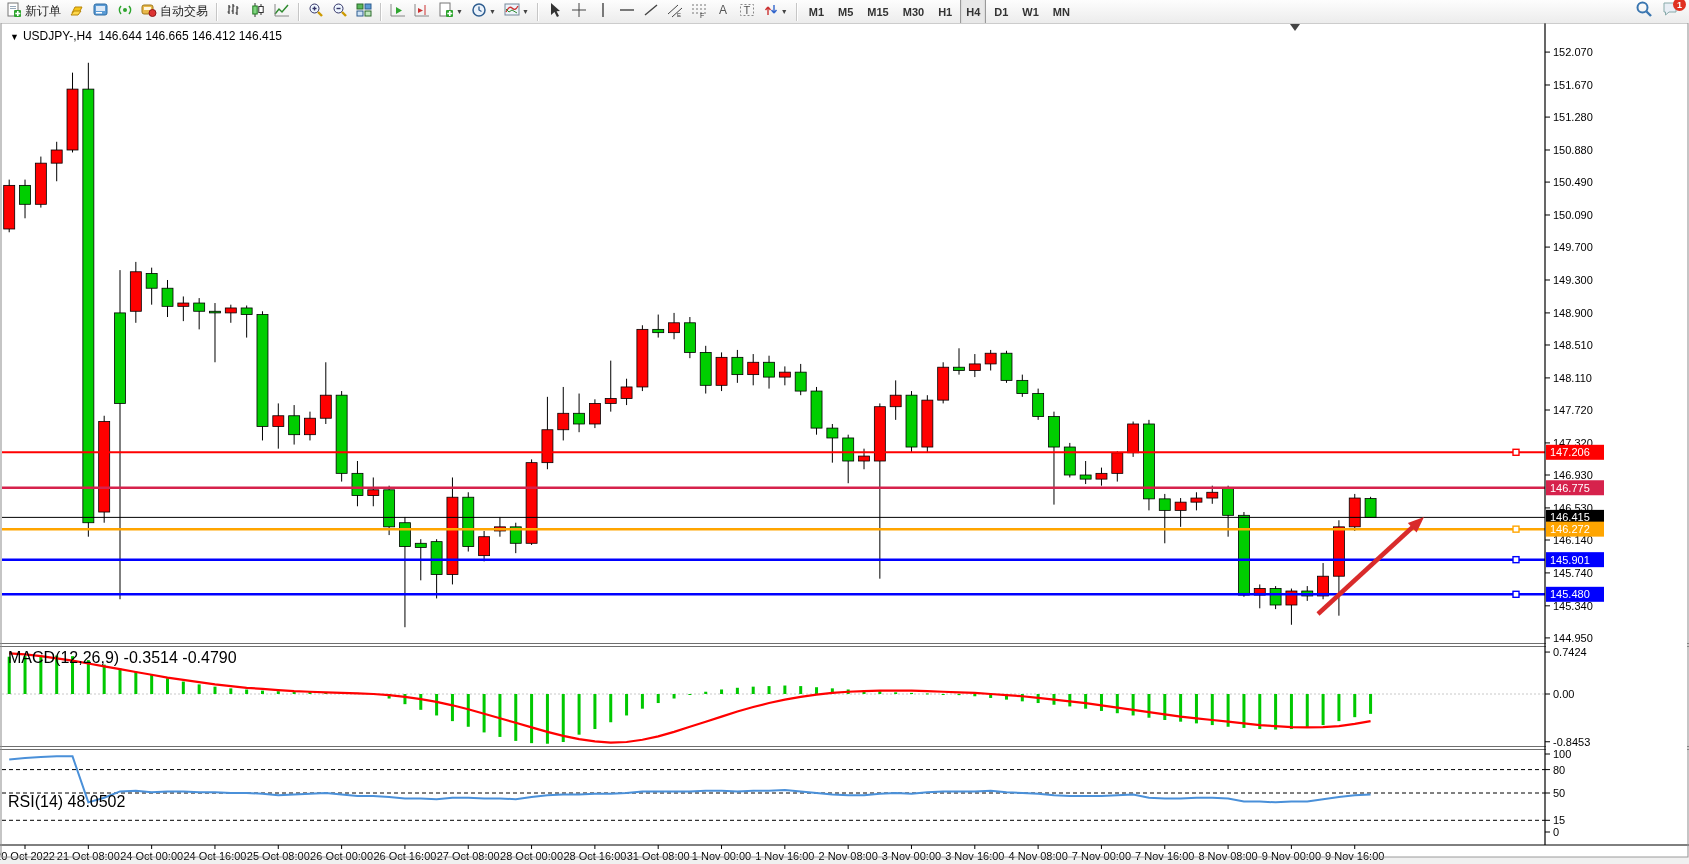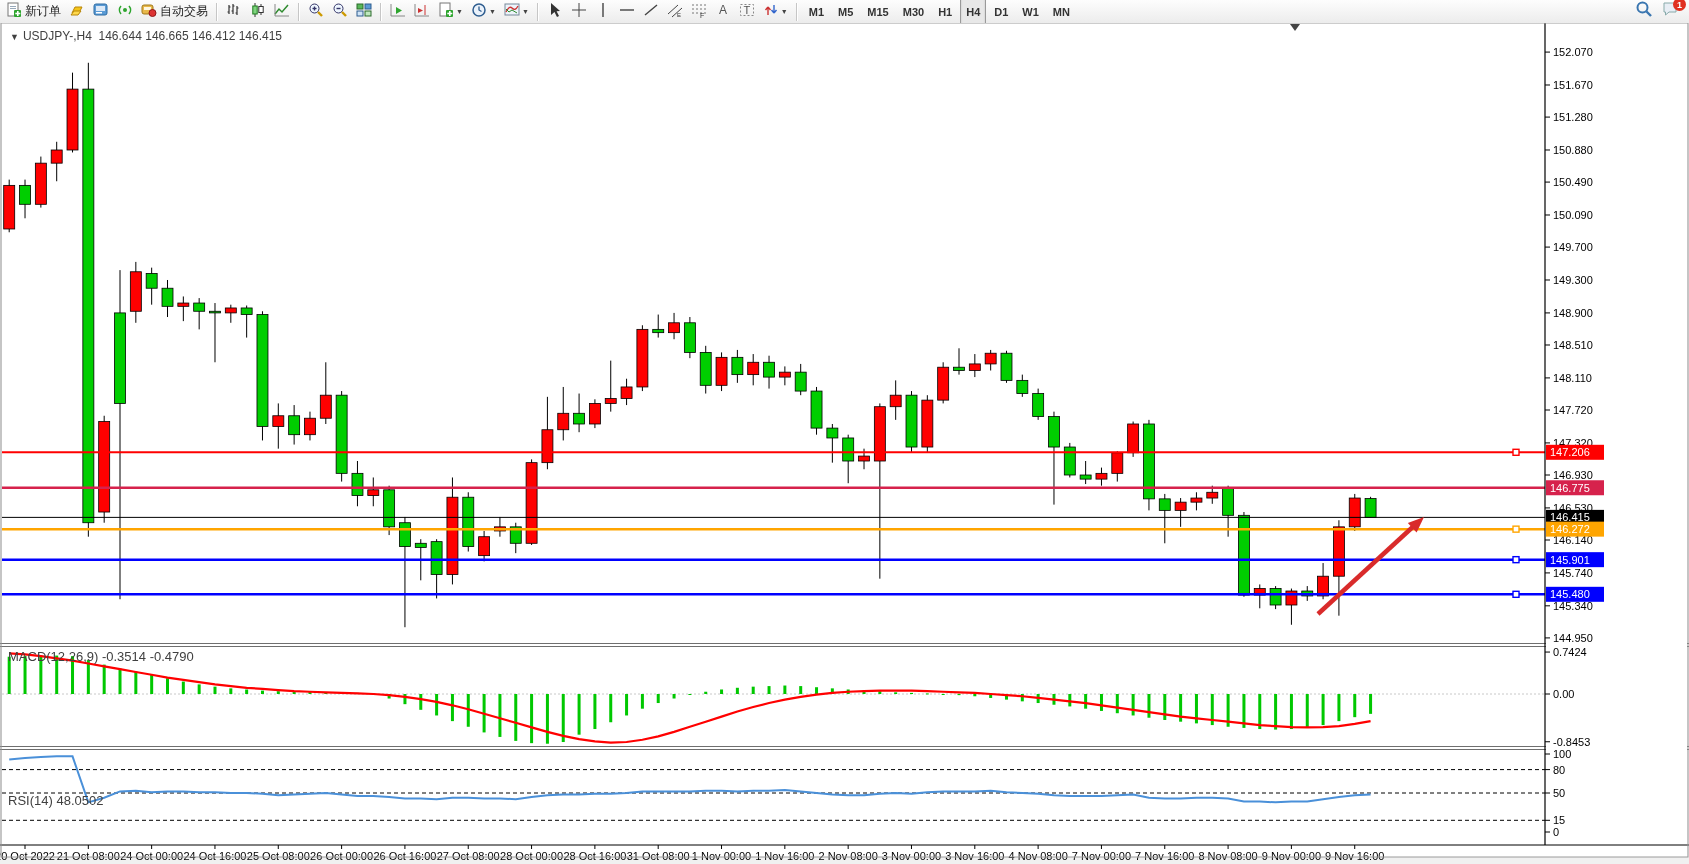--- a/index.html
+++ b/index.html
@@ -16,24 +16,24 @@
   .dd{font-size:7px;color:#444;margin-left:2px;}
   .tf{height:19px;padding:16px 5px;font-size:11px;color:#333;display:flex;align-items:center;
     border:1px solid transparent;margin:0 1px;font-weight:bold;}
   .tf.active{background:#e8e8e8;border:1px solid #9a9a9a;box-shadow:inset 0 1px 2px rgba(0,0,0,.18);}
   .tb-right{position:absolute;right:6px;top:1px;display:flex;align-items:center;}
   .badge{position:absolute;right:-5px;top:-4px;background:#e03020;color:#fff;font-size:9px;
     width:13px;height:13px;border-radius:7px;display:flex;align-items:center;justify-content:center;font-weight:bold;}
   
   .chartwrap{position:absolute;left:0;top:23px;width:1689px;height:841px;background:#f0f0f0;}
   svg#cv{position:absolute;left:0;top:0;}
-  .overlay{position:absolute;color:#404040;white-space:nowrap;pointer-events:none;}
+  .overlay{position:absolute;color:#000000;white-space:nowrap;pointer-events:none;}
   .symline{left:10px;top:6px;font-size:12px;}
   .symline .tri{font-size:9px;margin-right:4px;}
-  .indlabel{font-size:13px;}
+  .indlabel{font-size:16px;}
 </style>
 </head>
 <body>
 
 <div id="app">
 
   <div class="toolbar">
     <div class="tb">
       <span><svg width="16" height="16">
             <rect x="2" y="1" width="10" height="13" fill="#fff" stroke="#777"></rect>

